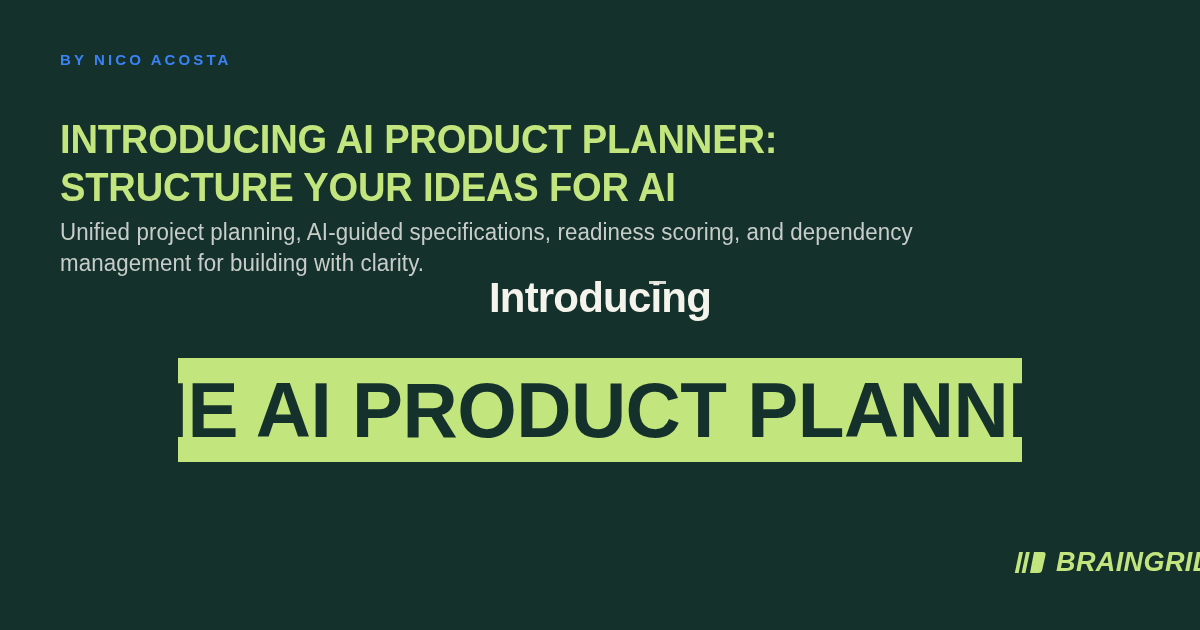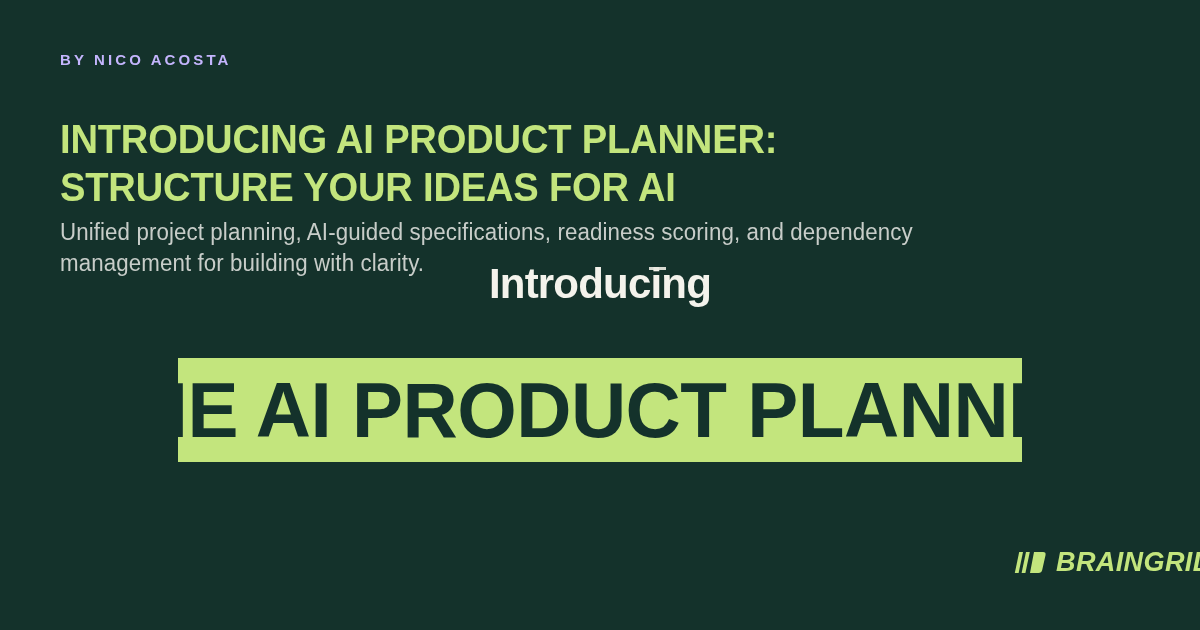--- a/index.html
+++ b/index.html
@@ -26,21 +26,21 @@
   
   .byline {
     position: absolute;
     left: 60px;
     top: 50px;
     font-family: "Liberation Sans Narrow", "Liberation Sans", sans-serif;
     font-weight: 700;
     font-size: 15px;
     line-height: 20px;
     letter-spacing: 3.1px;
-    color: #c4b5fd;
+    color: #3b82f6;
     text-transform: uppercase;
     white-space: nowrap;
   }
 
   
   .headline {
     position: absolute;
     left: 60px;
     top: 88px;
     width: 1000px;
@@ -68,21 +68,21 @@
     letter-spacing: 0.1px;
     color: #c8cdc9;
     transform: scaleX(0.97);
     transform-origin: left top;
   }
 
   
   .hero {
     position: absolute;
     left: 0;
-    top: 256px;
+    top: 270px;
     width: 1200px;
     text-align: center;
   }
 
   .hero-eyebrow {
     position: relative;
     display: inline-block;
     font-family: "Liberation Sans", sans-serif;
     font-weight: 700;
     font-size: 42px;

